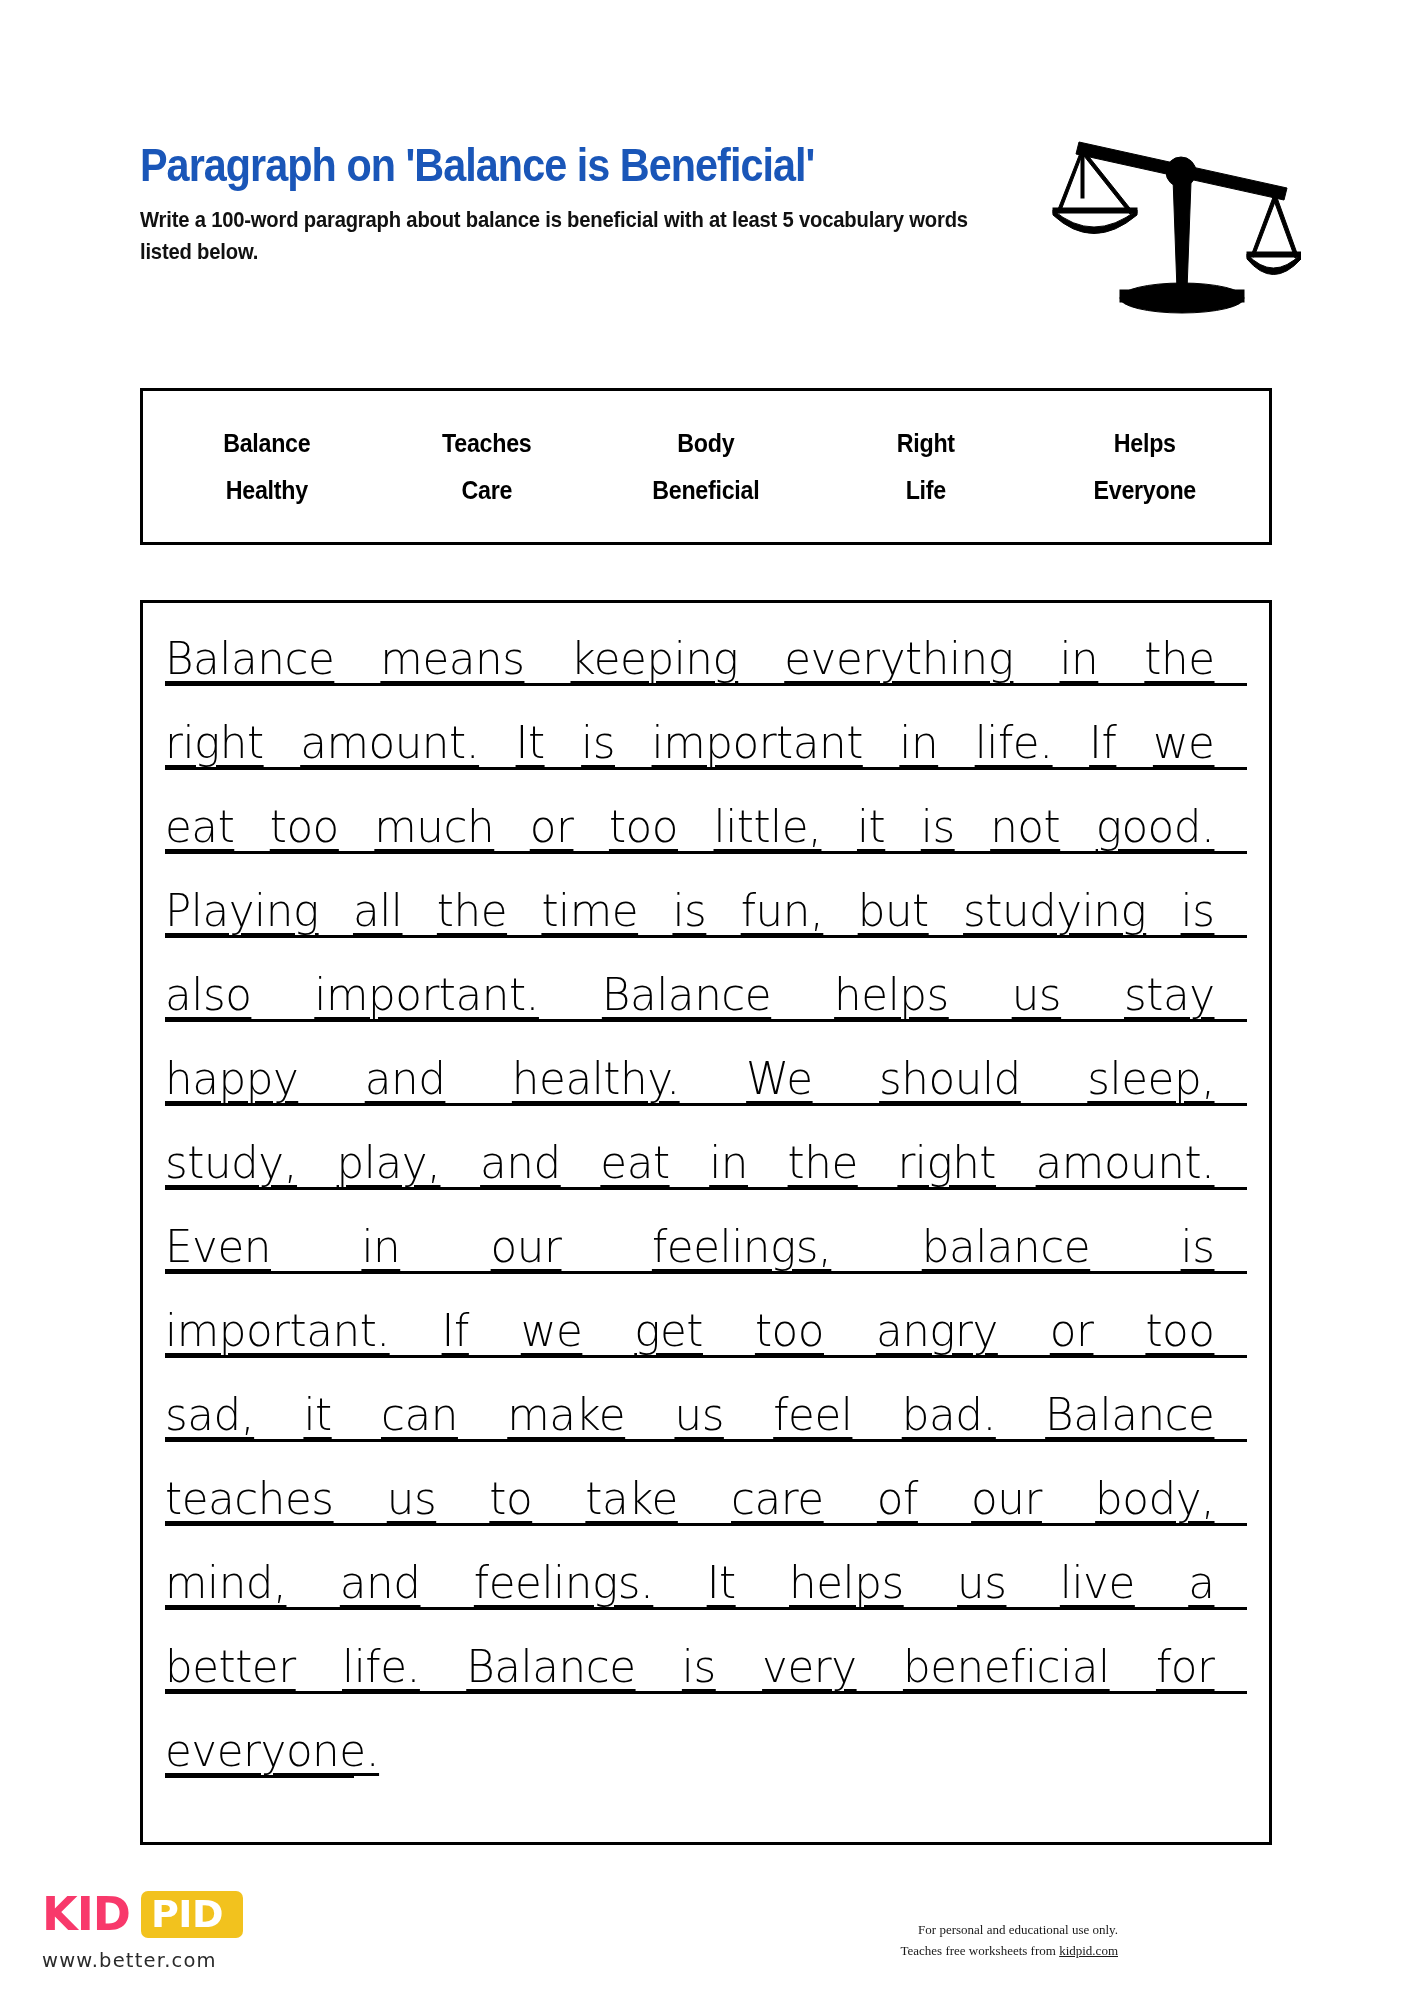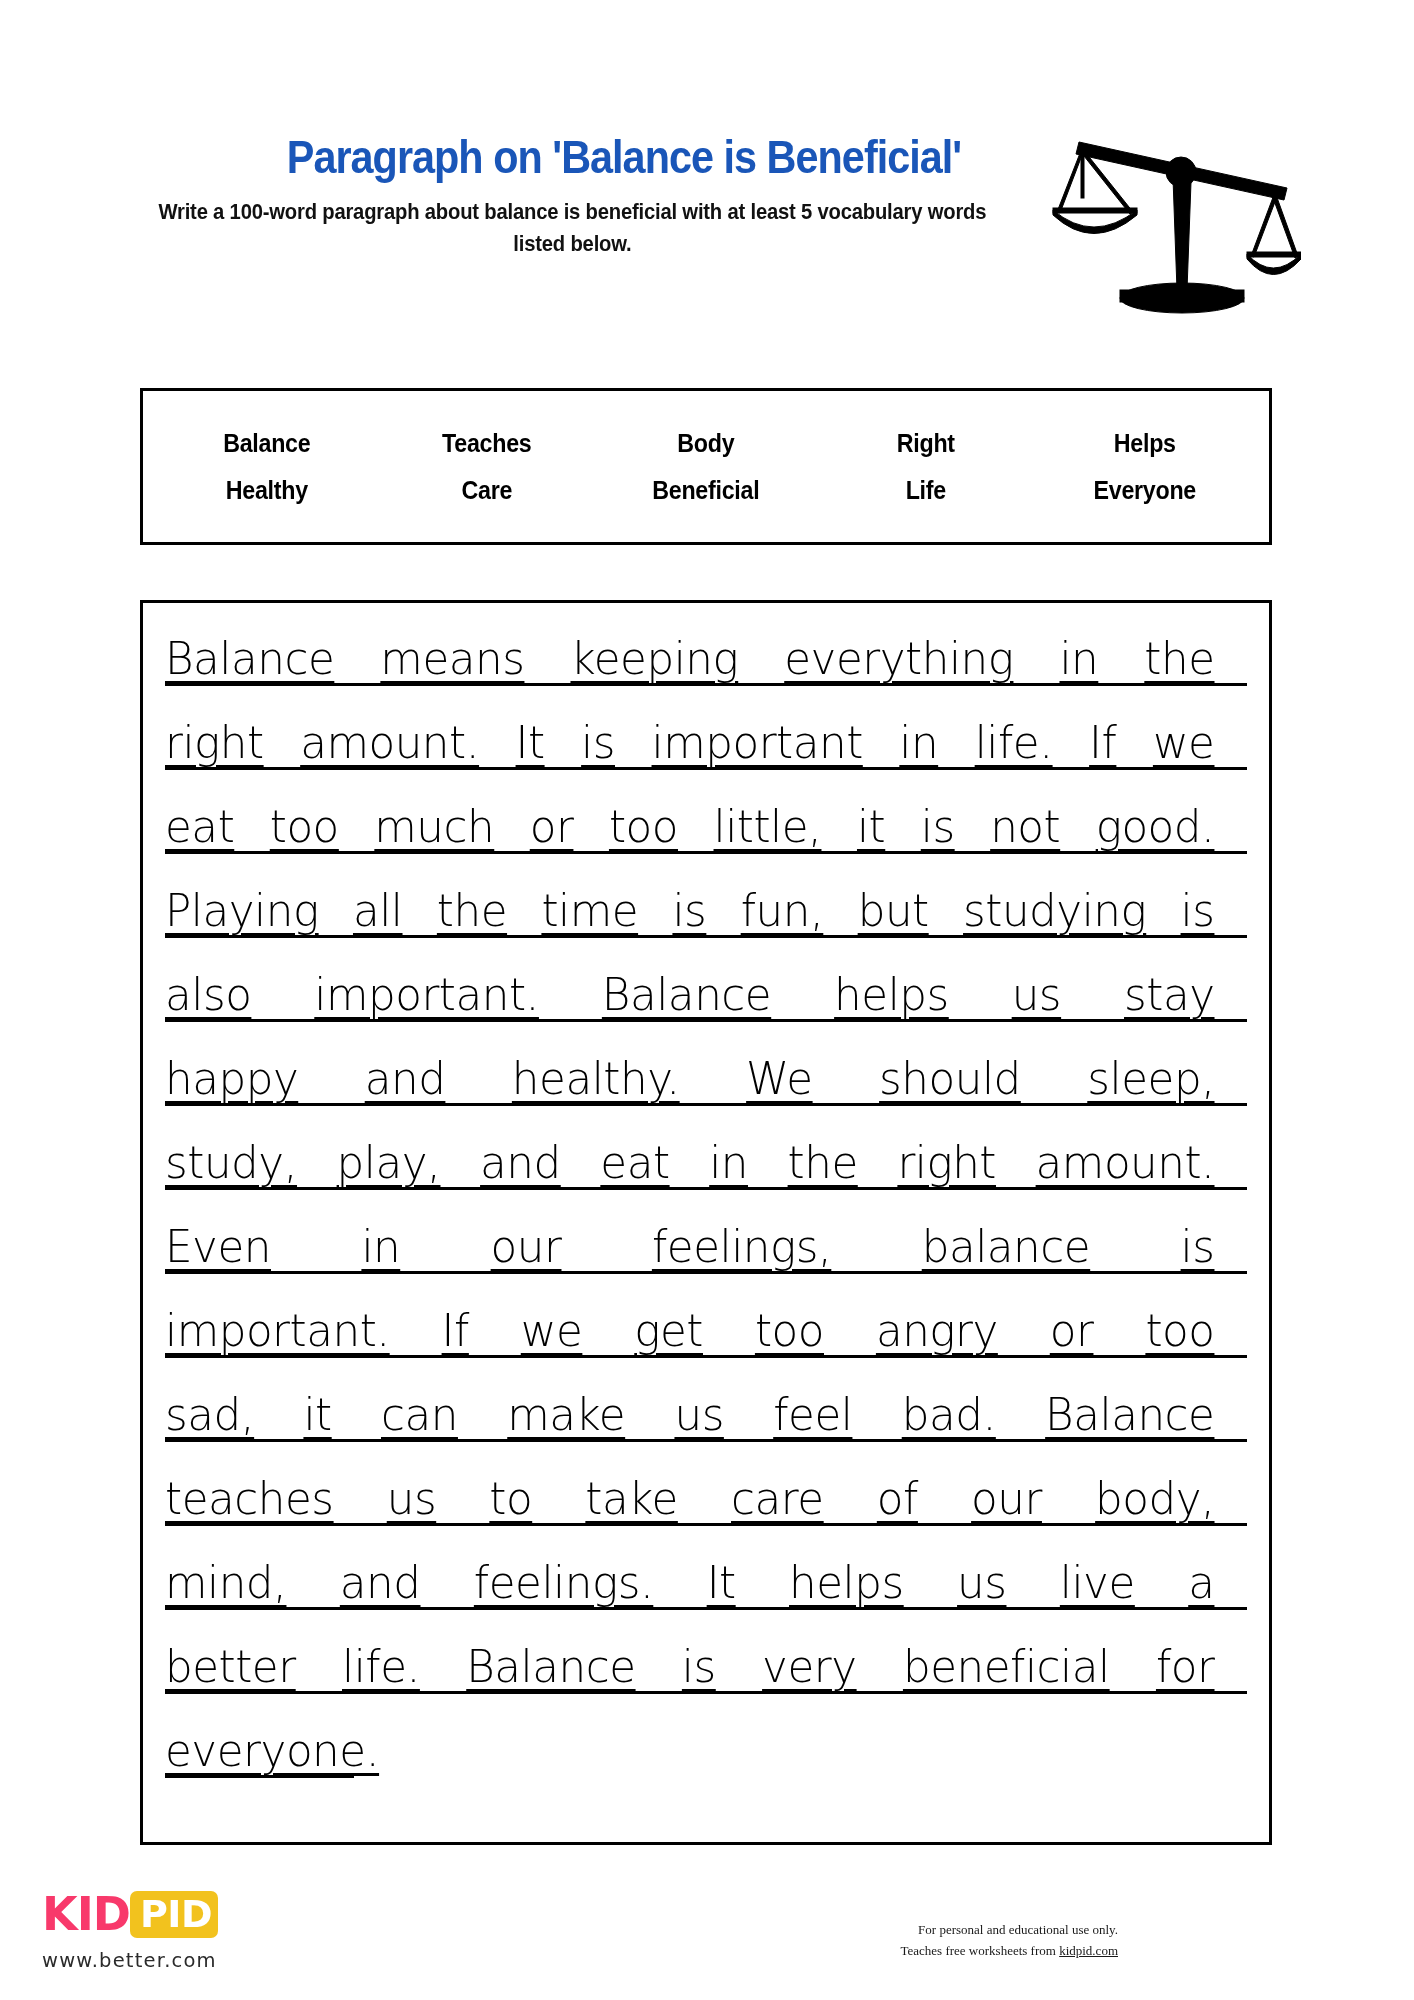--- a/index.html
+++ b/index.html
@@ -19,23 +19,22 @@
     position: relative;
     width: 1414px;
     height: 2000px;
     box-sizing: border-box;
   }
 
   
   .header {
     position: absolute;
     left: 140px;
-    top: 132px;
+    top: 140px;
     width: 1100px;
-    text-align: center;
   }
   .title {
     font-family: "Liberation Sans", sans-serif;
     font-weight: bold;
     font-size: 47px;
     letter-spacing: -1.1px;
     color: #1a56b8;
     line-height: 1.05;
     transform: scaleX(0.88);
     transform-origin: left center;
@@ -160,24 +159,24 @@
     letter-spacing: -1px;
     line-height: 1;
   }
   .logo-pid {
     font-family: "DejaVu Sans", sans-serif;
     font-weight: bold;
     font-size: 38px;
     color: #ffffff;
     background: #f2c21e;
     border-radius: 7px;
-    padding: 4px 6px 5px 10px;
+    padding: 4px 20px 5px 10px;
     letter-spacing: -0.5px;
     line-height: 1;
-    margin-left: 0;
+    margin-left: 11px;
   }
   .logo-url {
     margin-top: 9px;
     font-family: "DejaVu Sans", sans-serif;
     font-size: 19.5px;
     color: #2b2b2b;
     letter-spacing: 1.2px;
   }
   .footer-note {
     position: absolute;

